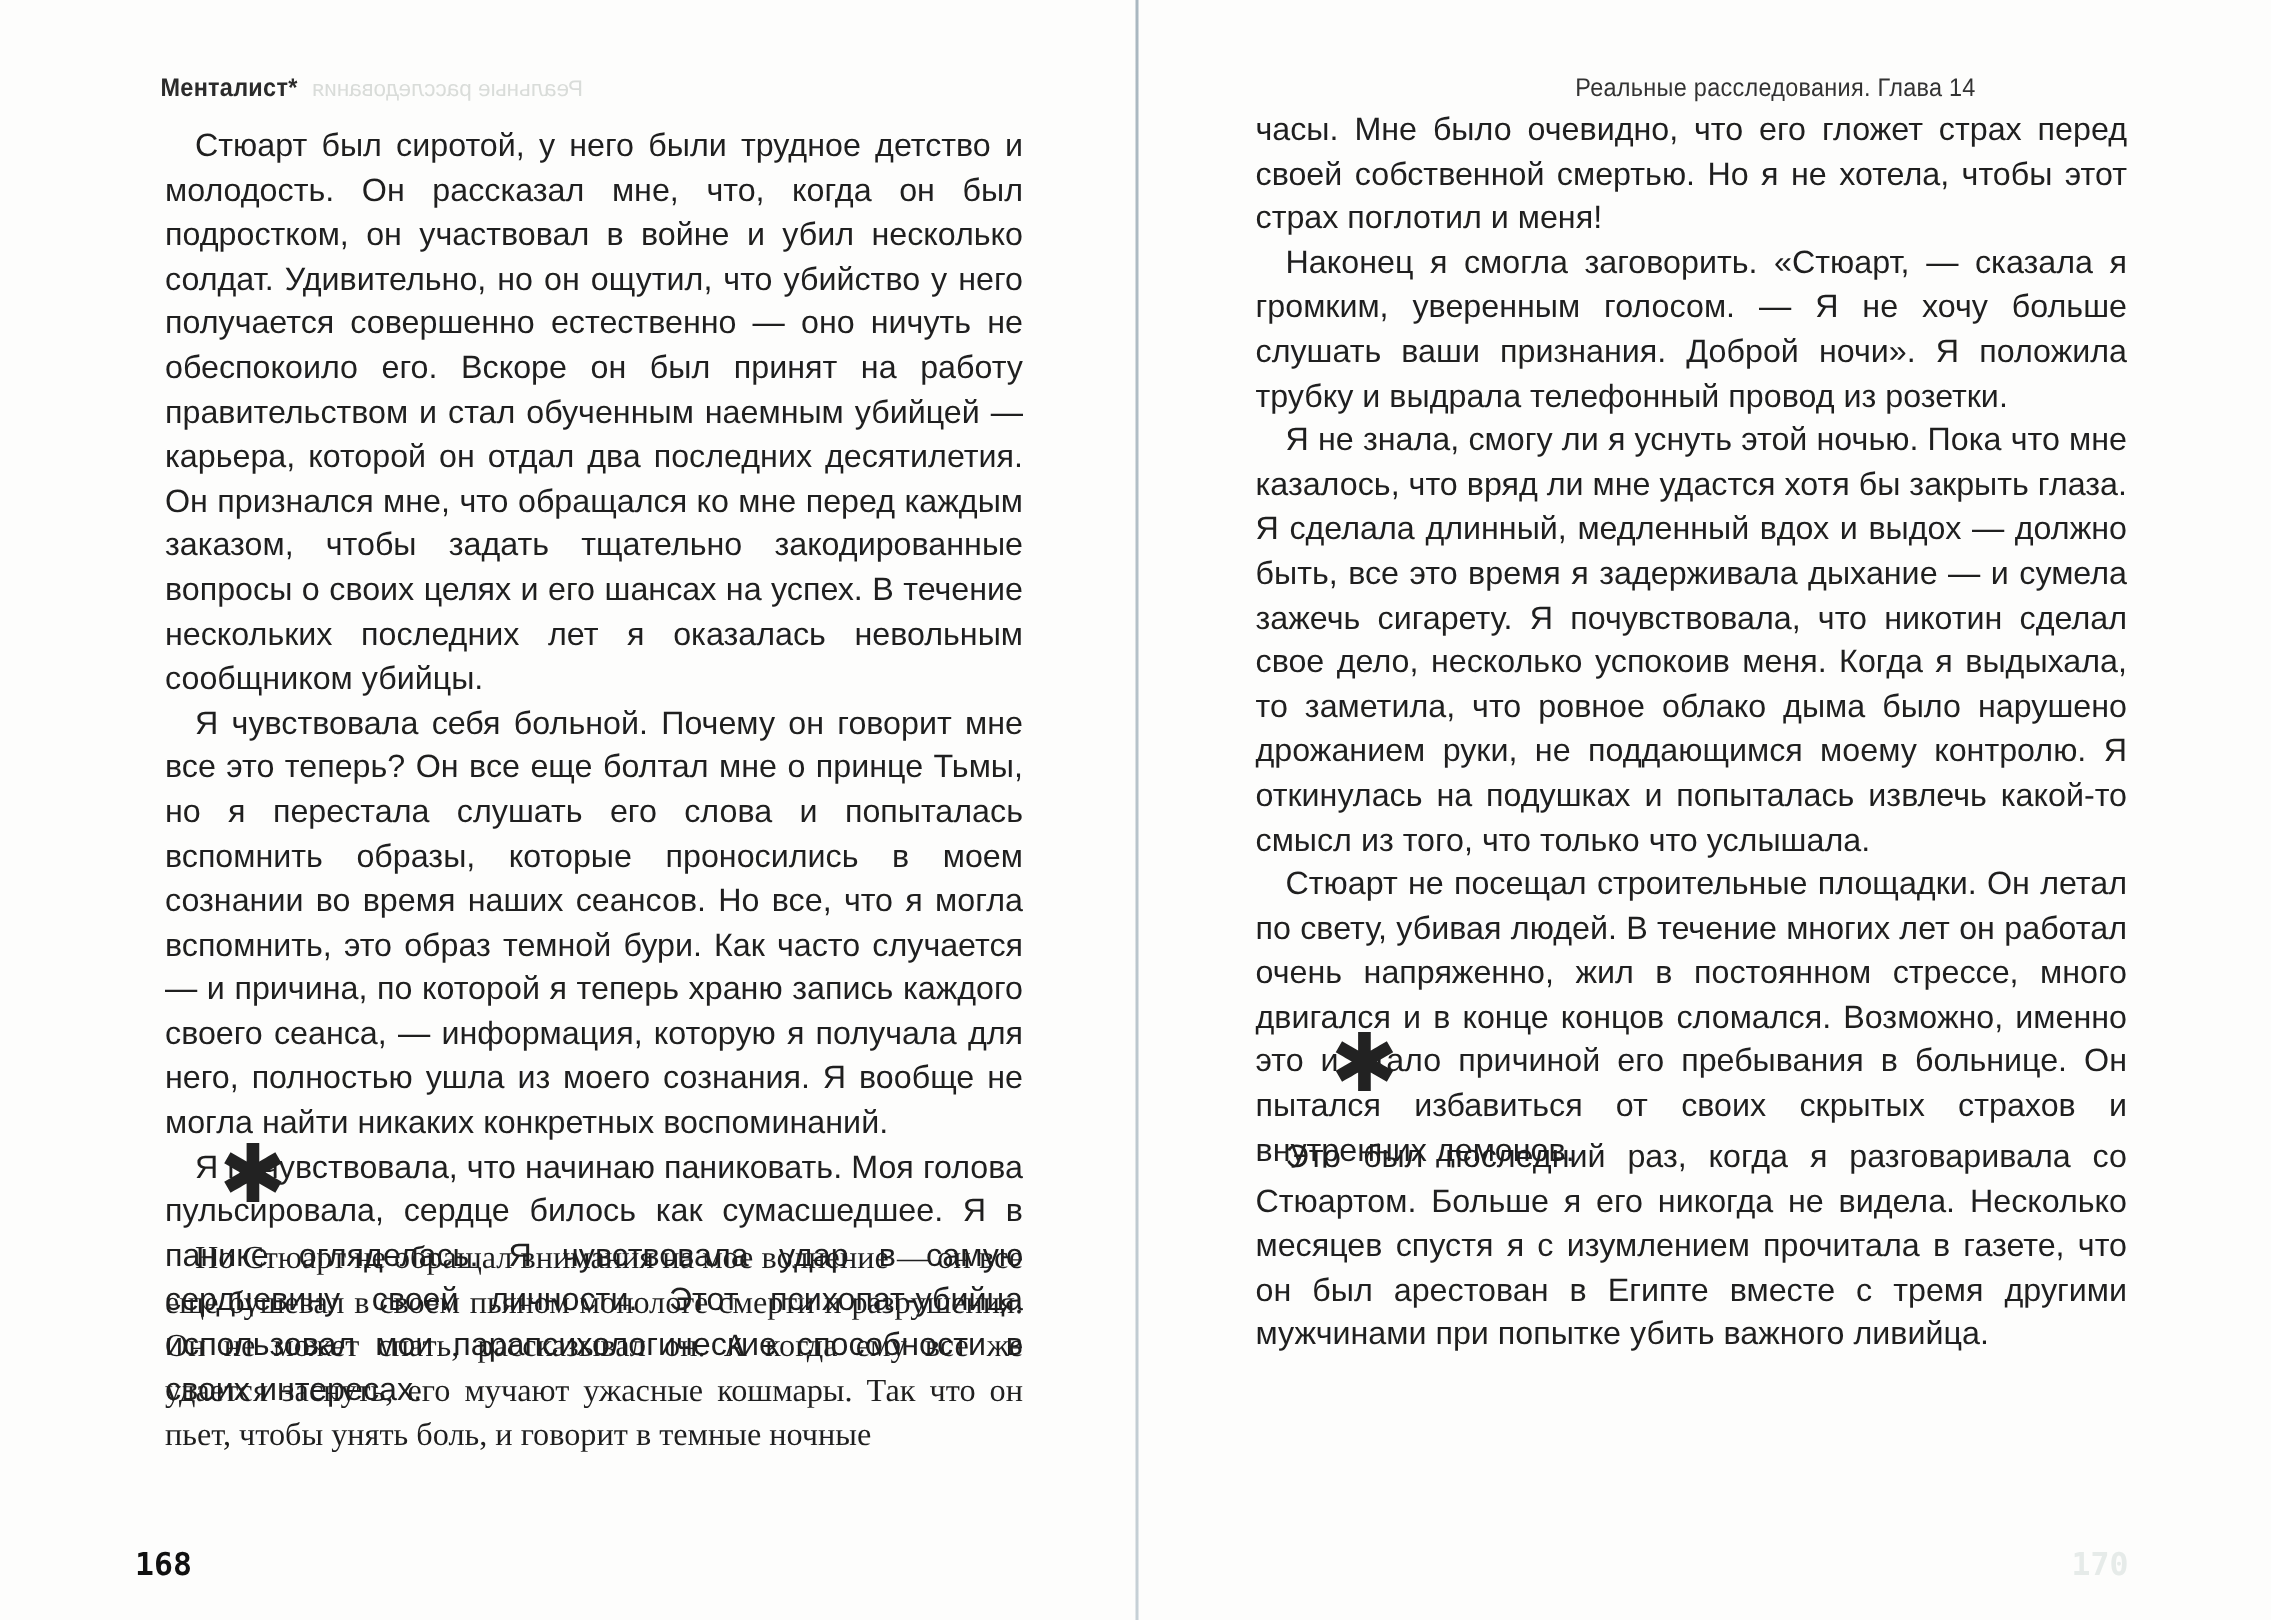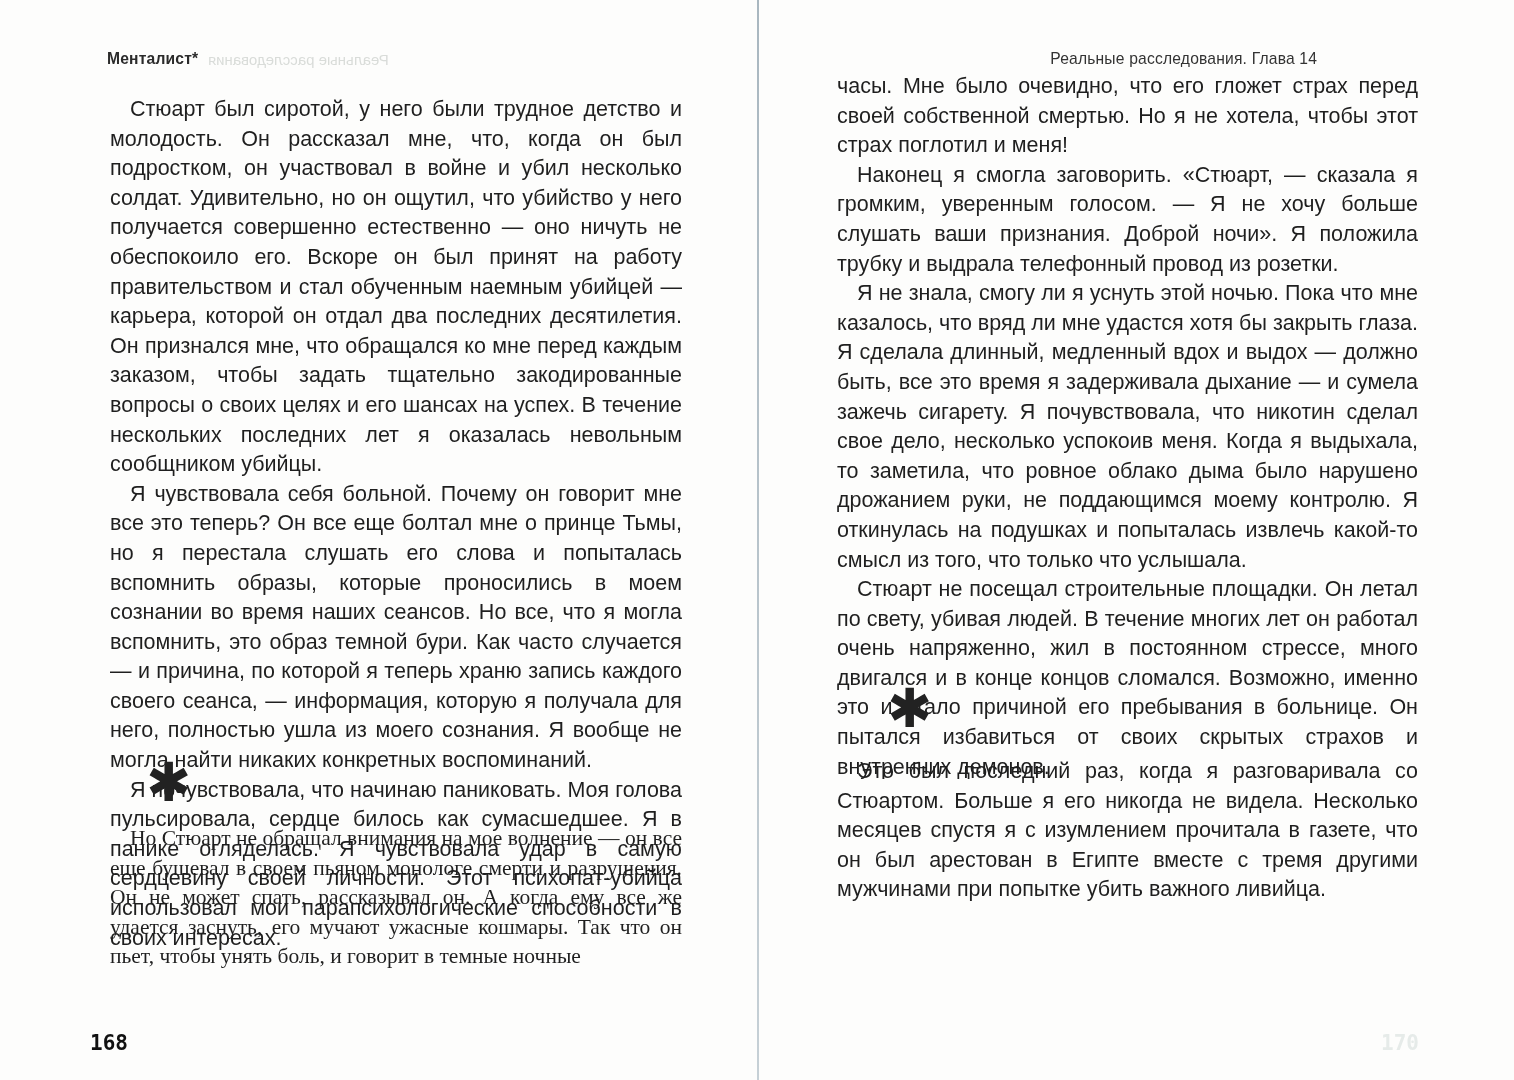--- a/index.html
+++ b/index.html
@@ -64,21 +64,21 @@
 </style>
 </head>
 <body>
 
 <div class="spread">
 
   <div class="page left">
     <div class="running-head">Менталист*</div>
     <div class="ghost-head">Реальные расследования</div>
 
-    <div class="col" style="top:95px;">
+    <div class="col" style="top:83px;">
       <p>Стюарт был сиротой, у него были трудное детство и молодость. Он рассказал мне, что, когда он был подростком, он участвовал в войне и убил несколько солдат. Удивительно, но он ощутил, что убийство у него получается совершенно естественно — оно ничуть не обеспокоило его. Вскоре он был принят на работу правительством и стал обученным наемным убийцей — карьера, которой он отдал два последних десятилетия. Он признался мне, что обращался ко мне перед каждым заказом, чтобы задать тщательно закодированные вопросы о своих целях и его шансах на успех. В течение нескольких последних лет я оказалась невольным сообщником убийцы.</p>
       <p>Я чувствовала себя больной. Почему он говорит мне все это теперь? Он все еще болтал мне о принце Тьмы, но я перестала слушать его слова и попыталась вспомнить образы, которые проносились в моем сознании во время наших сеансов. Но все, что я могла вспомнить, это образ темной бури. Как часто случается — и причина, по которой я теперь храню запись каждого своего сеанса, — информация, которую я получала для него, полностью ушла из моего сознания. Я вообще не могла найти никаких конкретных воспоминаний.</p>
       <p>Я почувствовала, что начинаю паниковать. Моя голова пульсировала, сердце билось как сумасшедшее. Я в панике огляделась. Я чувствовала удар в самую сердцевину своей личности. Этот психопат-убийца использовал мои парапсихологические способности в своих интересах.</p>
     </div>
 
     <div class="pull">
       <span class="star">✱</span>
     </div>
 
     <div class="col" style="top:824px;font-family:Liberation Serif, serif;">

